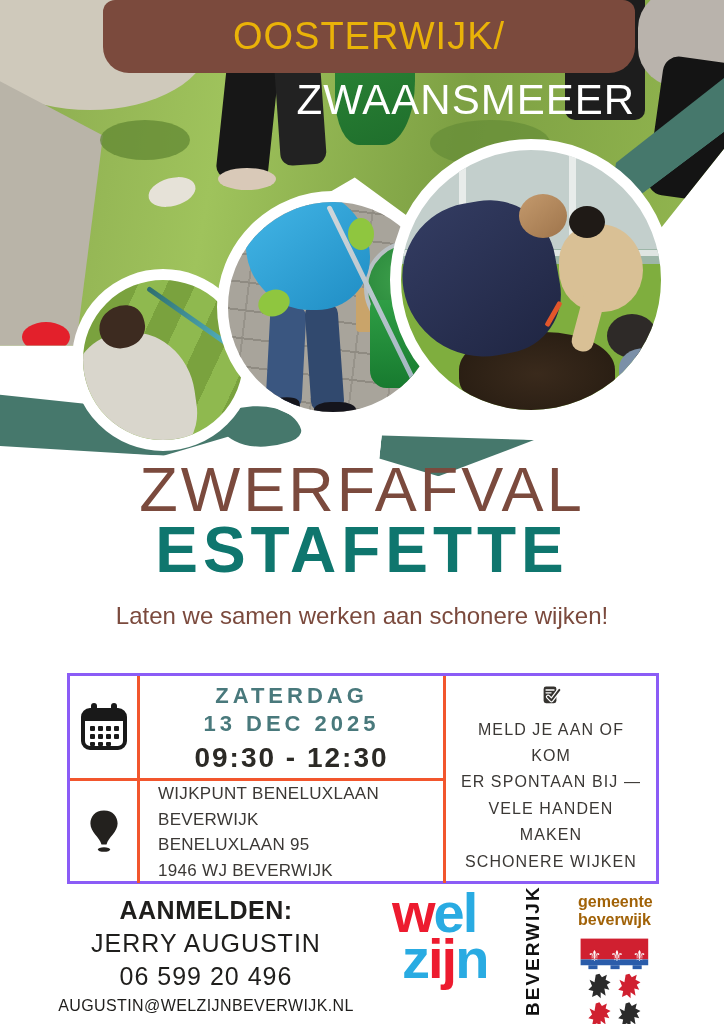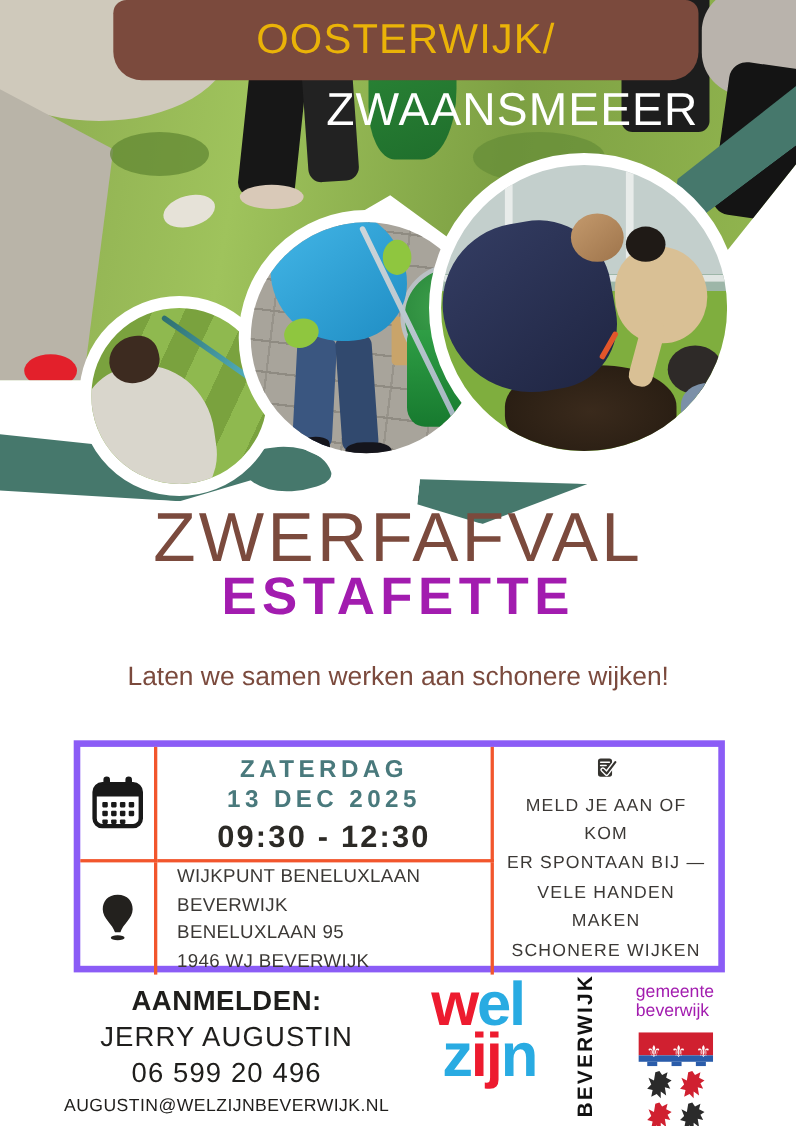--- a/index.html
+++ b/index.html
@@ -90,27 +90,27 @@
   
   .banner{position:absolute;left:103px;top:0;width:532px;height:73px;background:#7B4A3D;
     border-radius:12px 12px 26px 26px;z-index:5;display:flex;align-items:center;justify-content:center;}
   .banner-line1{color:#eab308;font-size:38px;letter-spacing:1px;}
   .banner-line2{position:absolute;left:103px;top:76px;width:532px;z-index:5;text-align:right;
     color:#fff;font-size:42px;letter-spacing:1px;}
 
   
   .title-block{position:absolute;left:0;top:458px;width:724px;text-align:center;z-index:4;}
   .title-1{font-size:63px;line-height:1.0;color:#7B4A3D;letter-spacing:3px;}
-  .title-2{font-size:48px;line-height:0.98;color:#a21caf;font-weight:bold;letter-spacing:5px;margin-top:-2px;}
+  .title-2{font-size:64px;line-height:0.98;color:#0f766e;font-weight:bold;letter-spacing:5px;margin-top:-2px;}
   .subtitle{position:absolute;left:0;top:599px;width:724px;text-align:center;z-index:4;
     color:#7B4A3D;font-size:24px;line-height:1.38;}
 
   
   .info-table{position:absolute;left:67px;top:673px;width:592px;height:211px;z-index:4;
-    border:6px solid #8b5cf6;box-sizing:border-box;display:grid;
+    border:3px solid #8b5cf6;box-sizing:border-box;display:grid;
     grid-template-columns:70px 306px 1fr;grid-template-rows:105px 1fr;background:#fff;}
   .cell{display:flex;align-items:center;justify-content:center;box-sizing:border-box;}
   .cell-date-icon{grid-area:1/1;border-right:3px solid #F2562D;border-bottom:3px solid #F2562D;}
   .cell-date{grid-area:1/2;border-right:3px solid #F2562D;border-bottom:3px solid #F2562D;
     flex-direction:column;padding-top:2px;}
   .cell-loc-icon{grid-area:2/1;border-right:3px solid #F2562D;}
   .cell-loc{grid-area:2/2;border-right:3px solid #F2562D;justify-content:flex-start;padding-left:18px;}
   .cell-signup{grid-area:1/3/3/4;flex-direction:column;padding:8px 10px;}
   .date-day,.date-date{color:#49797C;font-weight:bold;font-size:22px;letter-spacing:4px;line-height:1.3;}
   .date-time{color:#2C2A26;font-weight:bold;font-size:28px;letter-spacing:2px;line-height:1.2;margin-top:2px;}
@@ -129,21 +129,21 @@
   .welzijn{position:absolute;left:392px;top:888px;z-index:4;font-weight:bold;line-height:0.9;}
   .wz-line{font-size:56px;letter-spacing:-2px;}
   .wz-line2{margin-left:10px;margin-top:-4px;}
   .wz-red{color:#ED1B2F;} .wz-blue{color:#29ABE2;}
   .bev-vertical{position:absolute;left:522px;top:898px;height:118px;z-index:4;
     writing-mode:vertical-rl;transform:rotate(180deg);font-weight:bold;font-size:19px;
     letter-spacing:2px;color:#111;}
 
   
   .gemeente{position:absolute;left:578px;top:893px;width:96px;z-index:4;}
-  .gem-text{font-size:16px;font-weight:normal;line-height:1.1;color:#a21caf;}
+  .gem-text{font-size:16px;font-weight:bold;line-height:1.1;color:#a16207;}
   .crest{position:relative;margin-top:8px;width:78px;}
   .fleur-row{position:absolute;left:0;top:11px;width:78px;text-align:center;color:#fff;
     font-size:15px;letter-spacing:9px;text-indent:9px;font-family:"DejaVu Sans",sans-serif;z-index:2;}
 
   .icon-svg{display:block;}
 </style>
 </head>
 <body>
 
 <div class="poster">

